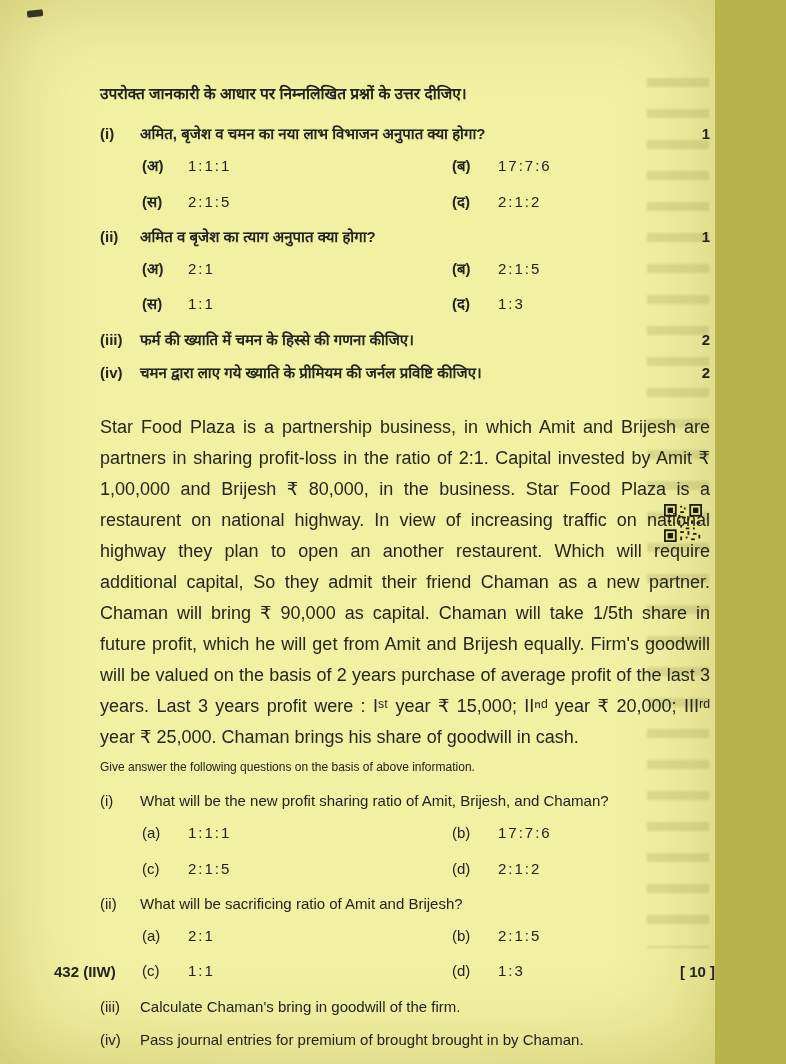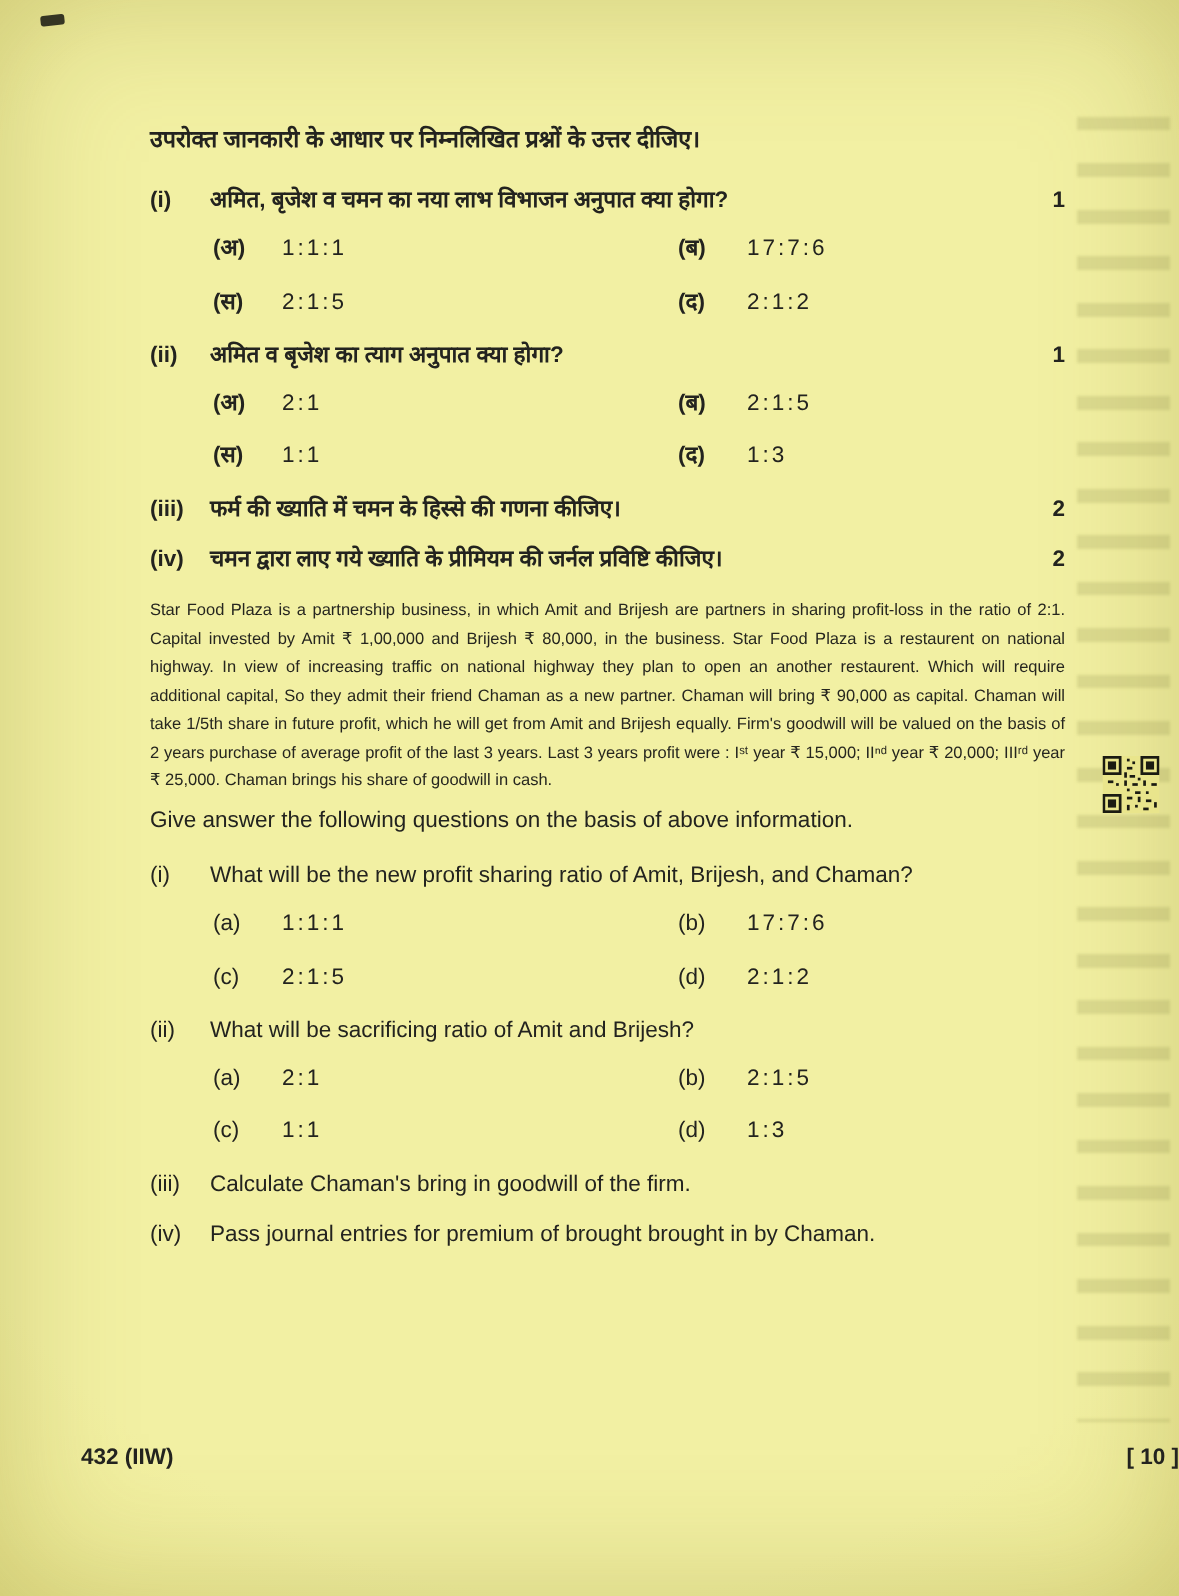--- a/index.html
+++ b/index.html
@@ -2,21 +2,21 @@
 <html><head>
 <meta charset="utf-8">
 <style>
   html,body { margin:0; padding:0; }
   body {
     width:786px; height:1064px;
     font-family:"Liberation Sans","DejaVu Sans",sans-serif;
     background:#b9b34c;
   }
   .page {
-    position:relative; width:786px; height:1064px; overflow:hidden;
+    position:relative; width:715px; height:1064px; overflow:hidden;
     background: radial-gradient(120% 100% at 50% 45%, #f2f0a3 55%, #eae68d 78%, #d9d369 93%, #c9c355 100%);
     box-shadow: inset 0 0 90px rgba(130,120,25,0.30);
     color:#23231f;
   }
   .corner-mark {
     position:absolute; left:27px; top:10px; width:16px; height:7px;
     background:#181810; border-radius:2px; transform:rotate(-6deg); opacity:.85;
   }
   .bleed {
     position:absolute; right:6px; top:78px; width:62px; height:870px;
@@ -39,24 +39,24 @@
   .q-text { flex:1; padding-right:8px; }
   .q-marks{ flex:none; width:16px; text-align:right; font-weight:600; }
   .opts {
     margin:9px 0 12px 42px;
     display:grid; grid-template-columns:310px 1fr; row-gap:12px;
   }
   .opt { display:flex; align-items:baseline; }
   .opt-label { flex:none; width:46px; }
   .opt-value { letter-spacing:2px; }
   .para {
-    margin-top:14px; text-align:justify; font-size:11px; line-height:1.72;
+    margin-top:28px; text-align:justify; font-size:18px; line-height:1.72;
     color:#26261f;
   }
-  .give { margin-top:4px; font-size:15px; line-height:1.72; }
+  .give { margin-top:4px; font-size:12px; line-height:1.72; }
   .eng-q { margin-top:12px; }
   .footer-left {
     position:absolute; left:54px; bottom:84px; font-weight:700; font-size:15px;text-align:right;
   }
   .footer-center {
     position:absolute; left:0; right:0; bottom:84px; text-align:right;
     font-weight:700; font-size:15px;
   }
 </style>
 </head>

